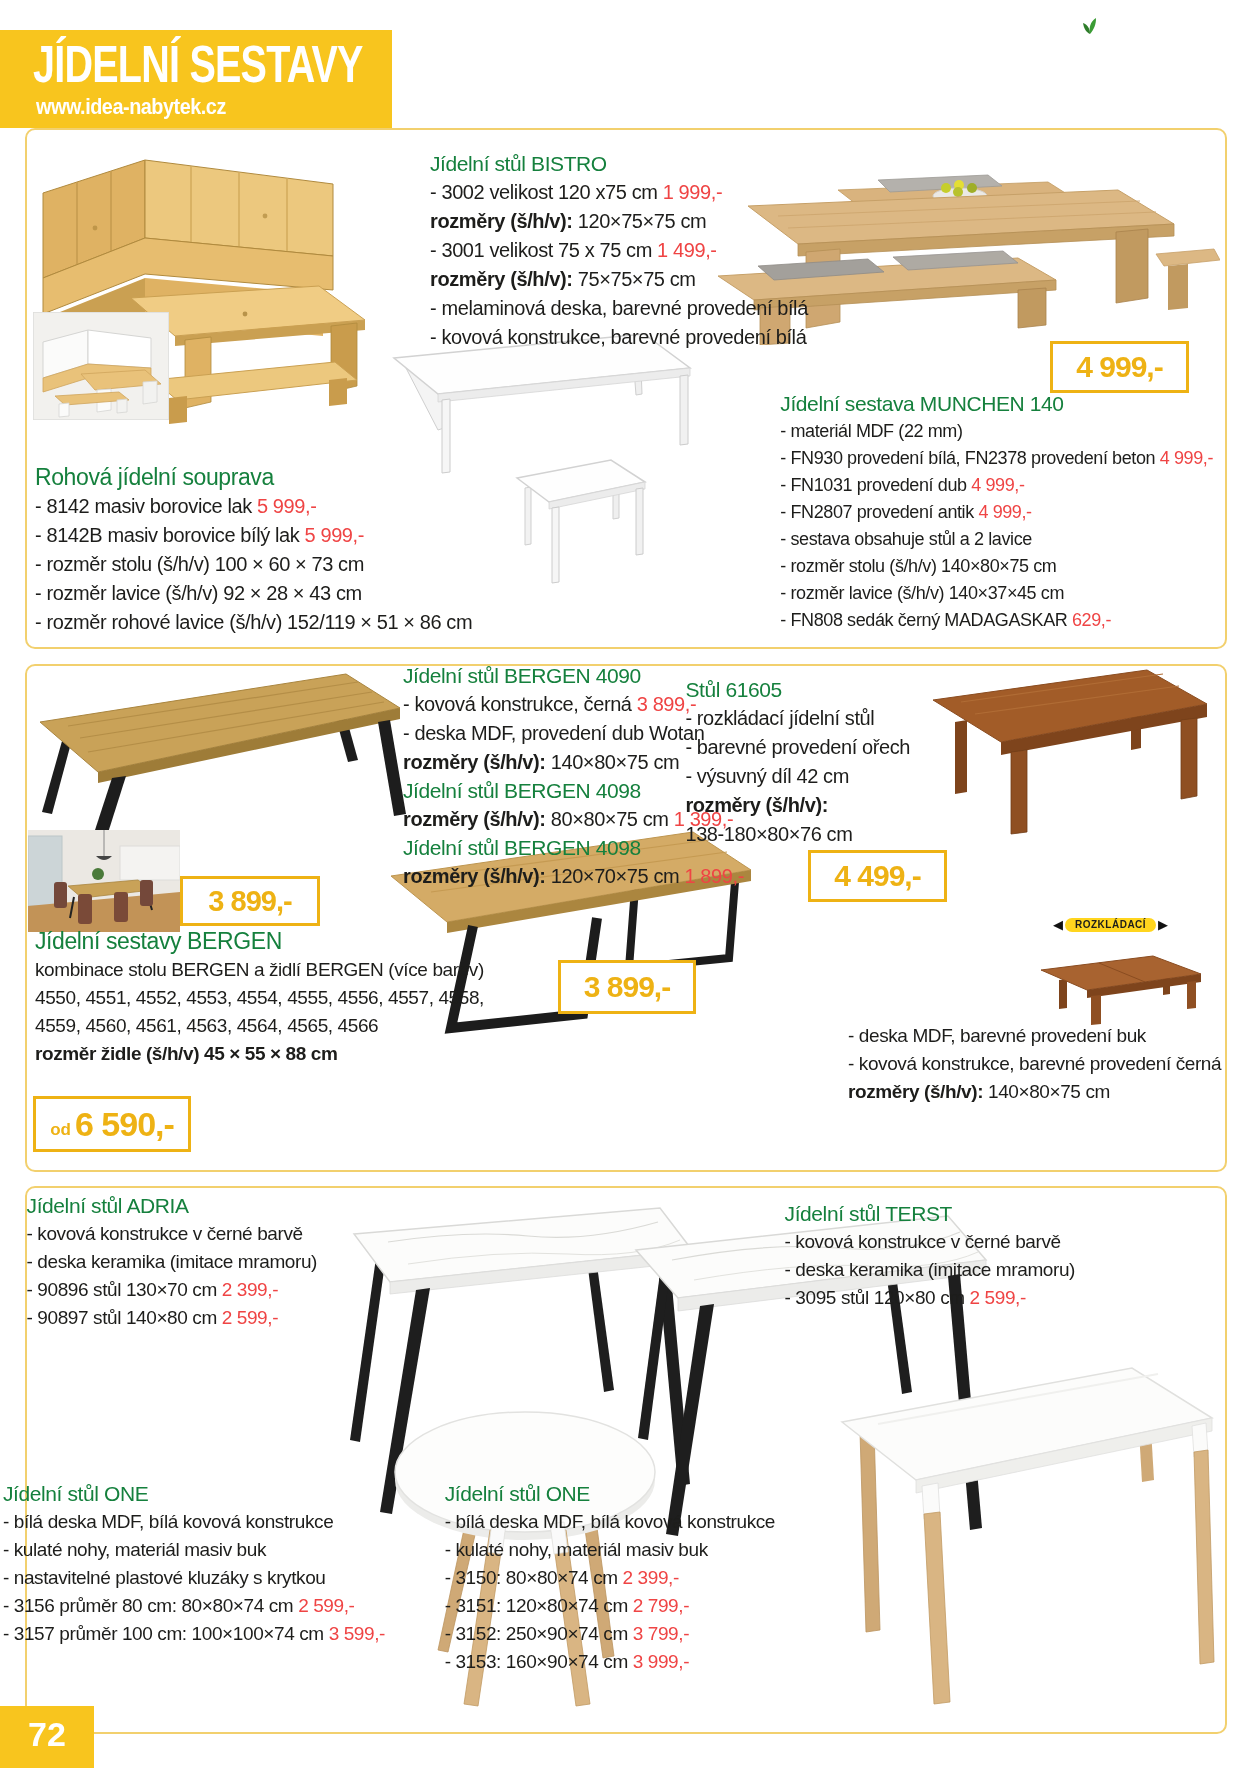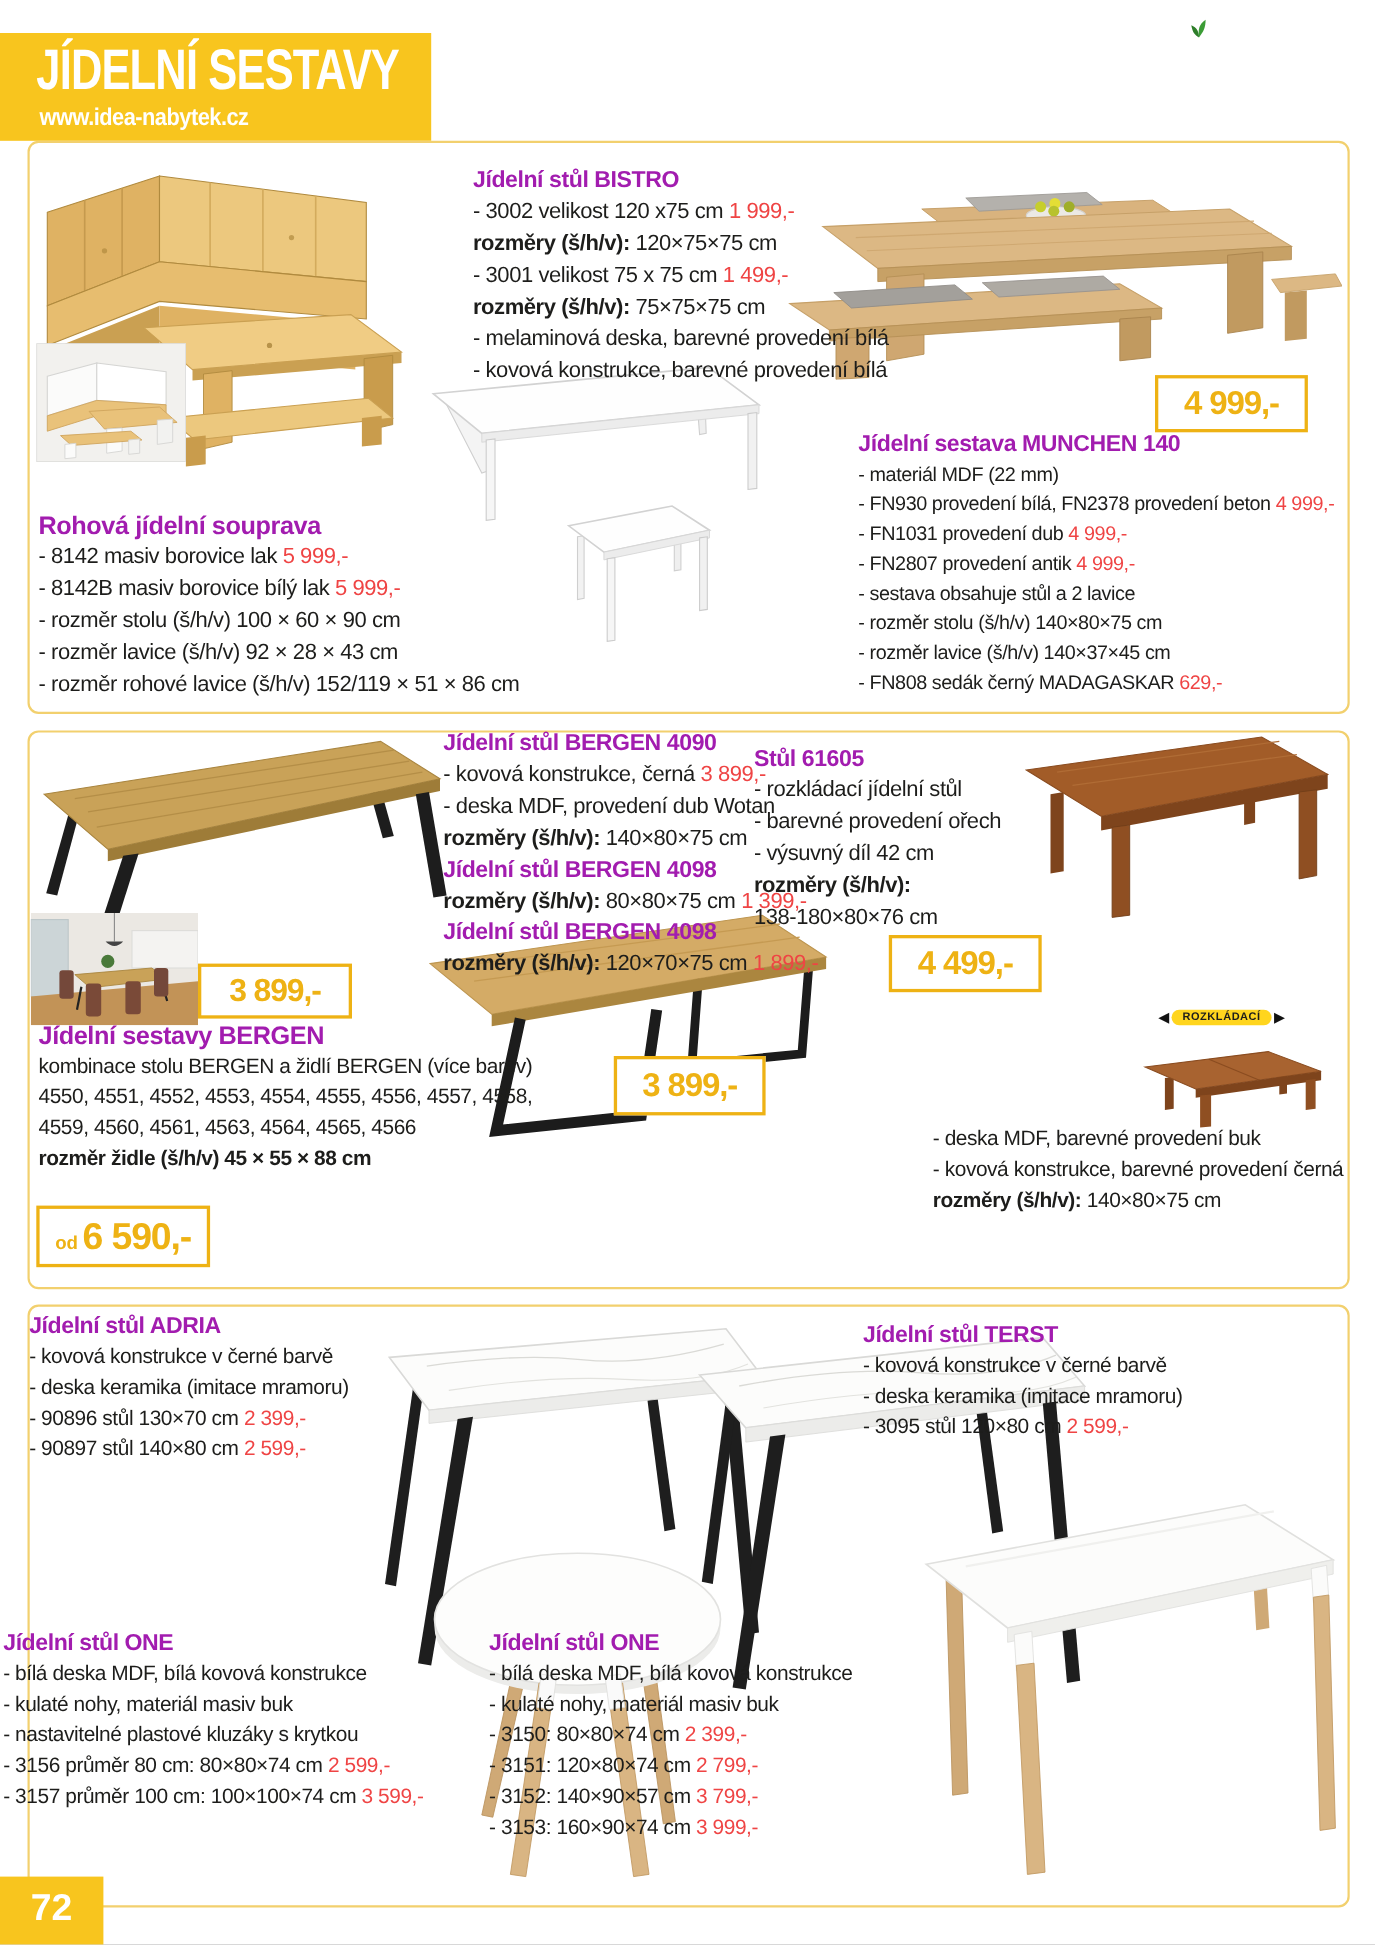--- a/index.html
+++ b/index.html
@@ -3,21 +3,21 @@
 <meta charset="utf-8">
 <style>
   html,body{margin:0;padding:0;background:#9a9a9a;}
   #page{position:relative;width:1250px;height:1768px;margin:0 auto;background:#ffffff;
         font-family:"Liberation Sans",sans-serif;overflow:hidden;}
   .abs{position:absolute;}
   .panel{position:absolute;border:2px solid #f2d06e;border-radius:10px;background:#fff;}
   .img{position:absolute;}
   .tblock{position:absolute;white-space:nowrap;color:#1d1d1b;}
   .ra{}
-  .h{font-weight:bold;color:#a21caf;letter-spacing:-0.4px;}
+  .h{font-weight:normal;color:#15803d;letter-spacing:-0.4px;}
   .h23{font-size:23px;line-height:30px;}
   .h21{font-size:21px;line-height:28px;}
   .h20{font-size:20px;line-height:27px;letter-spacing:-0.6px;}
   .line{font-size:20px;line-height:29px;letter-spacing:-0.4px;}
   .s19 .line{font-size:19px;line-height:28px;}
   .s18 .line{font-size:18px;line-height:27px;}
   .b{font-weight:bold;}
   .p{font-weight:normal;color:#ef4444;}
   .pricebox{position:absolute;border:3px solid #eeb214;background:#fff;color:#eeb214;font-weight:bold;
             display:flex;align-items:center;justify-content:center;letter-spacing:-1px;}
@@ -231,21 +231,21 @@
     <polygon points="124,126 140,123 142,156 126,159" fill="#fbfbfa" stroke="#e0e0de" stroke-width="0.8"></polygon>
     <polygon points="126,154 142,152 152,342 136,344" fill="#d9b583" stroke="#c19a63" stroke-width="0.8"></polygon>
     <polygon points="394,66 408,63 410,94 396,97" fill="#fbfbfa" stroke="#e0e0de" stroke-width="0.8"></polygon>
     <polygon points="396,92 410,90 416,302 402,304" fill="#d9b583" stroke="#c19a63" stroke-width="0.8"></polygon>
   </svg>
 
   <div class="tblock" style="left:35px;top:462px">
     <div class="h h23">Rohová jídelní souprava</div>
     <div class="line"><span class="b"></span><span>- 8142 masiv borovice lak </span><span class="p">5 999,-</span></div>
     <div class="line"><span class="b"></span><span>- 8142B masiv borovice bílý lak </span><span class="p">5 999,-</span></div>
-    <div class="line"><span>- rozměr stolu (š/h/v) 100 × 60 × 90 cm</span></div>
+    <div class="line"><span>- rozměr stolu (š/h/v) 100 × 60 × 73 cm</span></div>
     <div class="line"><span>- rozměr lavice (š/h/v) 92 × 28 × 43 cm</span></div>
     <div class="line"><span>- rozměr rohové lavice (š/h/v) 152/119 × 51 × 86 cm</span></div>
   </div>
 
   <div class="tblock" style="left:430px;top:150px">
     <div class="h h21">Jídelní stůl BISTRO</div>
     <div class="line"><span>- 3002 velikost 120 x75 cm </span><span class="p">1 999,-</span></div>
     <div class="line"><span class="b">rozměry (š/h/v):</span><span> 120×75×75 cm</span></div>
     <div class="line"><span>- 3001 velikost 75 x 75 cm </span><span class="p">1 499,-</span></div>
     <div class="line"><span class="b">rozměry (š/h/v):</span><span> 75×75×75 cm</span></div>
@@ -349,20 +349,20 @@
     <div class="line"><span>- 3156 průměr 80 cm: 80×80×74 cm </span><span class="p">2 599,-</span></div>
     <div class="line"><span>- 3157 průměr 100 cm: 100×100×74 cm </span><span class="p">3 599,-</span></div>
   </div>
 
   <div class="tblock ra s19" style="right:475px;top:1480px">
     <div class="h h21">Jídelní stůl ONE</div>
     <div class="line"><span>- bílá deska MDF, bílá kovová konstrukce</span></div>
     <div class="line"><span>- kulaté nohy, materiál masiv buk</span></div>
     <div class="line"><span>- 3150: 80×80×74 cm </span><span class="p">2 399,-</span></div>
     <div class="line"><span>- 3151: 120×80×74 cm </span><span class="p">2 799,-</span></div>
-    <div class="line"><span>- 3152: 140×90×57 cm </span><span class="p">3 799,-</span></div>
+    <div class="line"><span>- 3152: 250×90×74 cm </span><span class="p">3 799,-</span></div>
     <div class="line"><span>- 3153: 160×90×74 cm </span><span class="p">3 999,-</span></div>
   </div>
 
   <div class="pagenum-band"></div>
   <div class="pagenum">72</div>
 
 </div>
 
 </body></html>

